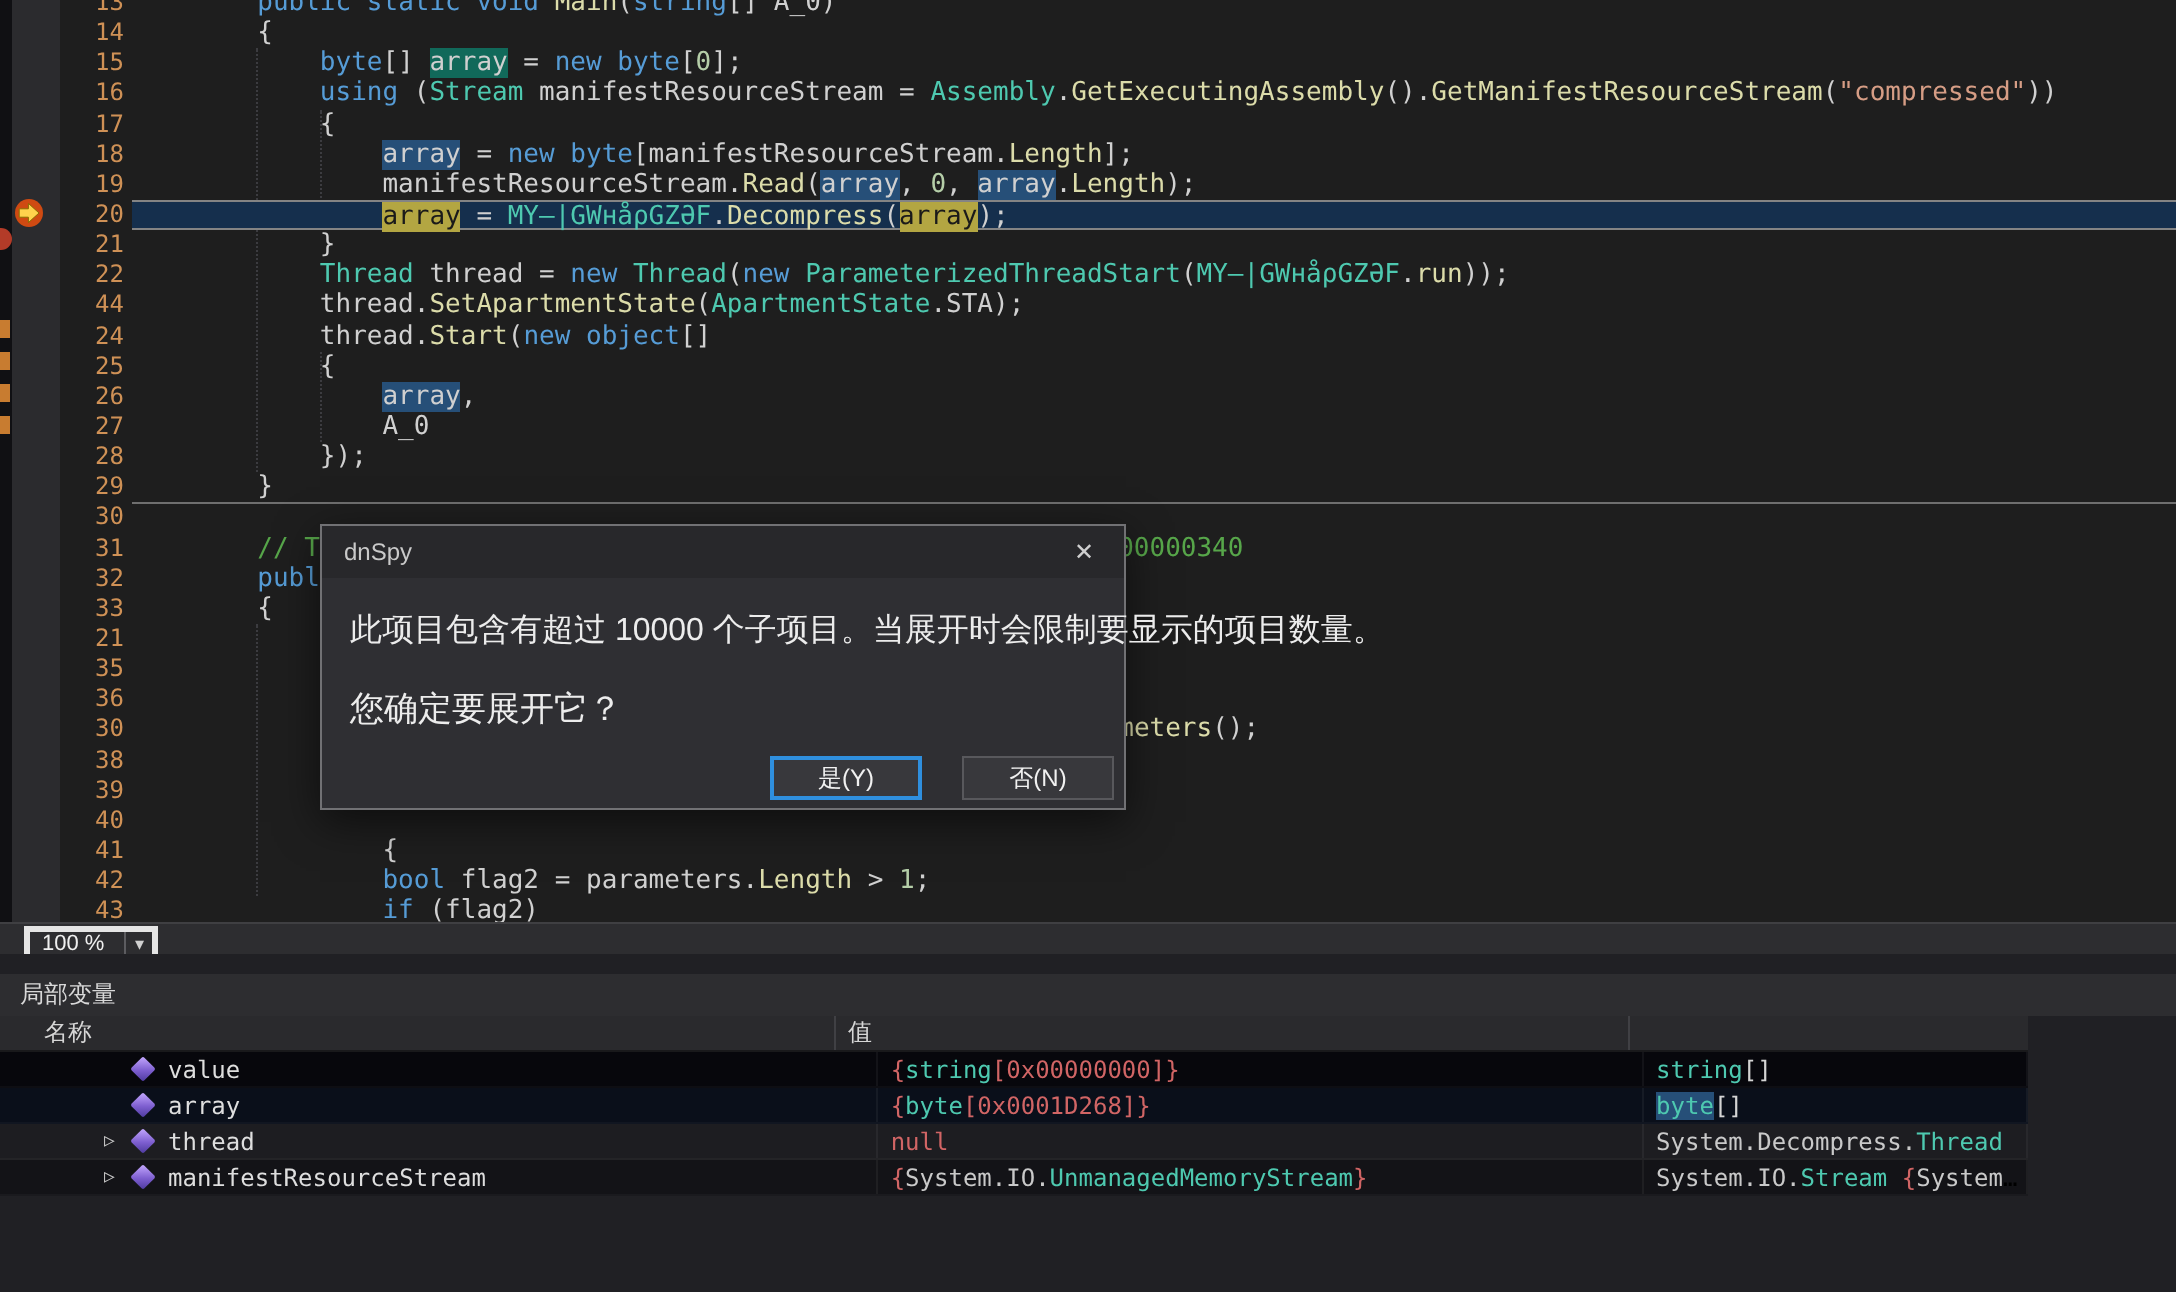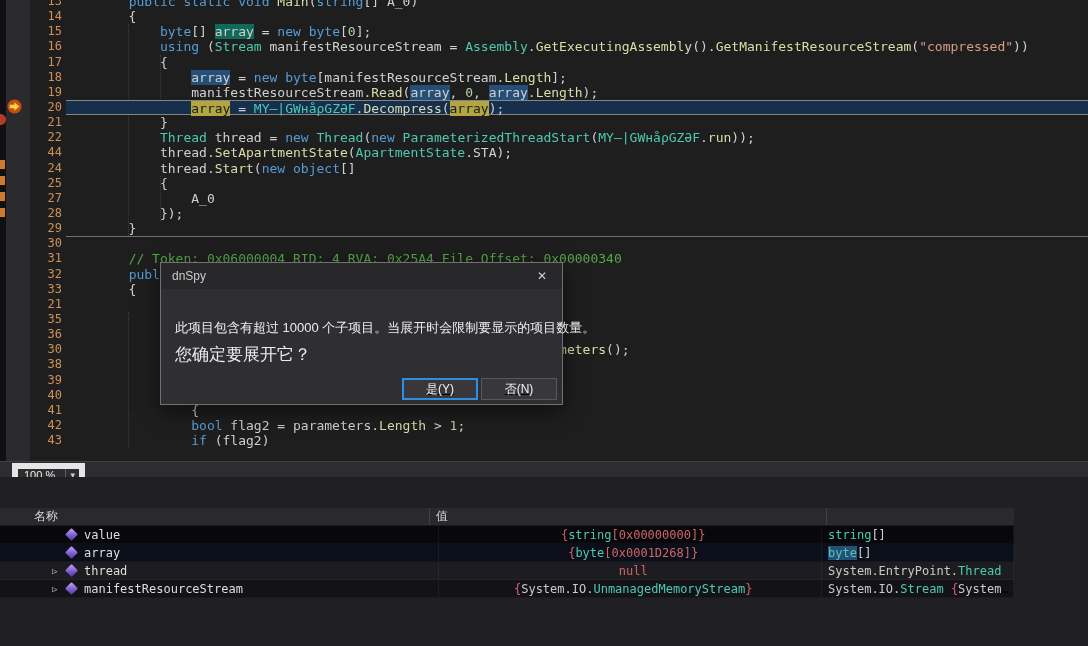--- a/index.html
+++ b/index.html
@@ -26,60 +26,60 @@
   .tk-kw{color:#569cd6}.tk-ty{color:#4ec9b0}.tk-me{color:#dcdcaa}.tk-st{color:#d69d85}
   .tk-nu{color:#b5cea8}.tk-co{color:#57a64a}.tk-pl{color:#d0d0d0}
   .hl-blue{background:#264f78}
   .hl-green{background:#11695a}
   .hl-gold{background:#b3a642;color:#1a1a1a}
 
   
   .status-bar{position:absolute;left:0;top:461px;width:1088px;height:16px;background:#2d2d30;
               border-top:1px solid #3f3f42;box-sizing:border-box;}
   .zoom-combo{position:absolute;left:12px;top:1px;height:13px;display:flex;align-items:stretch;
-              border:6px solid #e5e5e5;background:#2d2d30;}
+              border:3px solid #e5e5e5;background:#2d2d30;}
   .zoom-label{font-size:11px;color:#efefef;padding:0 10px 0 6px;line-height:12px;}
   .zoom-arrow{width:13px;text-align:center;font-size:9px;color:#d0d0d0;border-left:1px solid #5c5c60;line-height:12px;}
 
   
   .locals-panel{position:absolute;left:0;top:477px;width:1088px;height:169px;background:#202024;}
   .locals-title{position:absolute;top:10px;left:0;right:0;height:21px;line-height:21px;background:#2d2d30;
                 color:#d8d8d8;font-size:12px;padding-left:10px;box-sizing:border-box;}
   .locals-header{position:absolute;top:31px;left:0;width:1014px;height:18px;display:flex;background:#2a2a2d;
-                 border-bottom:1px solid #19191b;box-sizing:border-box;padding-left:12px;}
+                 border-bottom:1px solid #19191b;box-sizing:border-box;}
   .hcell{font-size:12px;color:#d6d6d6;line-height:17px;box-sizing:border-box;border-right:1px solid #404044;}
   .h-name{width:418px;padding-left:22px;}
   .h-value{width:397px;padding-left:6px;}
   .h-type{width:199px;padding-left:6px;}
   .locals-rows{position:absolute;top:49px;left:0;width:1014px;}
   .lrow{display:flex;height:18px;line-height:18px;
         font-family:"DejaVu Sans Mono","Liberation Mono",monospace;font-size:12px;
         border-bottom:1px solid rgba(255,255,255,0.03);box-sizing:border-box;padding-left:36px;}
   .lrow-0{background:#07070c}.lrow-1{background:#0a0f1a}.lrow-2{background:#1d1d21}.lrow-3{background:#131317}
   .lcell{box-sizing:border-box;border-right:1px solid rgba(255,255,255,0.05);overflow:hidden;white-space:nowrap;}
   .c-name{width:418px;padding-left:16px;display:flex;align-items:center;}
-  .c-value{width:397px;padding-left:6px;text-align:center;}
+  .c-value{width:397px;padding-left:6px;}
   .c-type{width:199px;padding-left:6px;text-overflow:ellipsis;}
   .expander{width:14px;color:#c8c8c8;font-size:9px;flex:none;}
   .vicon{width:9px;height:9px;flex:none;margin:0 8px 0 1px;border-radius:1px;transform:rotate(45deg);
          background:linear-gradient(135deg,#c5a9ff 0%,#7e5fd0 55%,#4d3a9e 100%);}
   .vname{color:#dedede;}
   .v-br{color:#d16565}.v-ty{color:#4ec9b0}.v-ns{color:#c9c9c9}.v-pl{color:#d4d4d4}
   .v-sel{background:#264f78}
 
   
   .dialog{position:absolute;left:160px;top:262px;width:403px;height:143px;background:#2f2f33;
           border:1px solid #717174;box-shadow:0 6px 20px rgba(0,0,0,0.55);box-sizing:border-box;z-index:10;}
   .dialog-titlebar{height:26px;background:#28282b;color:#c9c9c9;font-size:12px;line-height:26px;
                    padding-left:11px;position:relative;}
   .dialog-close{position:absolute;right:6px;top:4px;width:28px;height:18px;text-align:center;line-height:18px;
                 color:#cfcfcf;font-size:12px;}
-  .dlg-msg1{position:absolute;left:14px;top:56px;color:#ececec;font-size:13px;white-space:nowrap;}
+  .dlg-msg1{position:absolute;left:14px;top:42px;color:#ececec;font-size:16px;white-space:nowrap;}
   .dlg-msg2{position:absolute;left:14px;top:80px;color:#ececec;font-size:17px;}
-  .dlg-buttons{position:absolute;right:5px;bottom:4px;display:flex;gap:3px;text-decoration:underline;}
+  .dlg-buttons{position:absolute;right:5px;bottom:4px;display:flex;gap:20px;}
   .dlg-btn{width:76px;height:22px;background:#38383c;border:1px solid #58585c;color:#f1f1f1;
            font-size:12px;font-family:"Liberation Sans",sans-serif;padding:0;}
   .dlg-btn.primary{border:1px solid #2f8fde;box-shadow:inset 0 0 0 1px #2f8fde;}
 </style>
 </head>
 <body>
 
 <div class="screen">
 
   <div class="editor">
@@ -110,20 +110,21 @@
         <div class="code-line"><div class="line-number">16</div><div class="line-code"><span class="tk-pl">            </span><span class="tk-kw">using</span><span class="tk-pl"> (</span><span class="tk-ty">Stream</span><span class="tk-pl"> manifestResourceStream = </span><span class="tk-ty">Assembly</span><span class="tk-pl">.</span><span class="tk-me">GetExecutingAssembly</span><span class="tk-pl">().</span><span class="tk-me">GetManifestResourceStream</span><span class="tk-pl">(</span><span class="tk-st">"compressed"</span><span class="tk-pl">))</span></div></div>
         <div class="code-line"><div class="line-number">17</div><div class="line-code"><span class="tk-pl">            {</span></div></div>
         <div class="code-line"><div class="line-number">18</div><div class="line-code"><span class="tk-pl">                </span><span class="tk-pl hl-blue">array</span><span class="tk-pl"> = </span><span class="tk-kw">new</span><span class="tk-pl"> </span><span class="tk-kw">byte</span><span class="tk-pl">[manifestResourceStream.</span><span class="tk-me">Length</span><span class="tk-pl">];</span></div></div>
         <div class="code-line"><div class="line-number">19</div><div class="line-code"><span class="tk-pl">                </span><span class="tk-pl">manifestResourceStream.</span><span class="tk-me">Read</span><span class="tk-pl">(</span><span class="tk-pl hl-blue">array</span><span class="tk-pl">, </span><span class="tk-nu">0</span><span class="tk-pl">, </span><span class="tk-pl hl-blue">array</span><span class="tk-pl">.</span><span class="tk-me">Length</span><span class="tk-pl">);</span></div></div>
         <div class="code-line"><div class="line-number">20</div><div class="line-code current-line"><span class="tk-pl">                </span><span class="tk-pl hl-gold">array</span><span class="tk-pl"> = </span><span class="tk-ty">MY—|GWнåρGZӘF</span><span class="tk-pl">.</span><span class="tk-me">Decompress</span><span class="tk-pl">(</span><span class="tk-pl hl-gold">array</span><span class="tk-pl">);</span></div></div>
         <div class="code-line"><div class="line-number">21</div><div class="line-code"><span class="tk-pl">            }</span></div></div>
         <div class="code-line"><div class="line-number">22</div><div class="line-code"><span class="tk-pl">            </span><span class="tk-ty">Thread</span><span class="tk-pl"> thread = </span><span class="tk-kw">new</span><span class="tk-pl"> </span><span class="tk-ty">Thread</span><span class="tk-pl">(</span><span class="tk-kw">new</span><span class="tk-pl"> </span><span class="tk-ty">ParameterizedThreadStart</span><span class="tk-pl">(</span><span class="tk-ty">MY—|GWнåρGZӘF</span><span class="tk-pl">.</span><span class="tk-me">run</span><span class="tk-pl">));</span></div></div>
         <div class="code-line"><div class="line-number">44</div><div class="line-code"><span class="tk-pl">            thread.</span><span class="tk-me">SetApartmentState</span><span class="tk-pl">(</span><span class="tk-ty">ApartmentState</span><span class="tk-pl">.STA);</span></div></div>
         <div class="code-line"><div class="line-number">24</div><div class="line-code"><span class="tk-pl">            thread.</span><span class="tk-me">Start</span><span class="tk-pl">(</span><span class="tk-kw">new</span><span class="tk-pl"> </span><span class="tk-kw">object</span><span class="tk-pl">[]</span></div></div>
         <div class="code-line"><div class="line-number">25</div><div class="line-code"><span class="tk-pl">            {</span></div></div>
+        <div class="code-line"><div class="line-number">26</div><div class="line-code"><span class="tk-pl">                </span><span class="tk-pl hl-blue">array</span><span class="tk-pl">,</span></div></div>
         <div class="code-line"><div class="line-number">27</div><div class="line-code"><span class="tk-pl">                A_0</span></div></div>
         <div class="code-line"><div class="line-number">28</div><div class="line-code"><span class="tk-pl">            });</span></div></div>
         <div class="code-line"><div class="line-number">29</div><div class="line-code"><span class="tk-pl">        }</span></div></div>
         <div class="code-line"><div class="line-number">30</div><div class="line-code member-divider"></div></div>
         <div class="code-line"><div class="line-number">31</div><div class="line-code"><span class="tk-pl">        </span><span class="tk-co">// Token: 0x06000004 RID: 4 RVA: 0x25A4 File Offset: 0x00000340</span></div></div>
         <div class="code-line"><div class="line-number">32</div><div class="line-code"><span class="tk-pl">        </span><span class="tk-kw">public static void </span><span class="tk-me">run</span><span class="tk-pl">(</span><span class="tk-kw">object</span><span class="tk-pl"> A_0)</span></div></div>
         <div class="code-line"><div class="line-number">33</div><div class="line-code"><span class="tk-pl">        {</span></div></div>
         <div class="code-line"><div class="line-number">21</div><div class="line-code"><span class="tk-pl">            </span><span class="tk-kw">object</span><span class="tk-pl">[] array2 = (</span><span class="tk-kw">object</span><span class="tk-pl">[])A_0;</span></div></div>
         <div class="code-line"><div class="line-number">35</div><div class="line-code"><span class="tk-pl">            </span><span class="tk-kw">byte</span><span class="tk-pl">[] rawAssembly = (</span><span class="tk-kw">byte</span><span class="tk-pl">[])array2[</span><span class="tk-nu">0</span><span class="tk-pl">];</span></div></div>
         <div class="code-line"><div class="line-number">36</div><div class="line-code"><span class="tk-pl">            </span><span class="tk-ty">Assembly</span><span class="tk-pl"> asm = </span><span class="tk-ty">Assembly</span><span class="tk-pl">.</span><span class="tk-me">Load</span><span class="tk-pl">(rawAssembly);</span></div></div>
@@ -138,20 +139,21 @@
   </div>
 
   <div class="status-bar">
     <div class="zoom-combo">
       <span class="zoom-label">100 %</span>
       <span class="zoom-arrow">▾</span>
     </div>
   </div>
 
   <div class="locals-panel">
+    <div class="locals-title">局部变量</div>
     <div class="locals-header">
       <div class="hcell h-name">名称</div>
       <div class="hcell h-value">值</div>
     </div>
     <div class="locals-rows">
         <div class="lrow lrow-0">
           <div class="lcell c-name">
             <span class="expander"></span>
             <span class="vicon"></span>
             <span class="vname">value</span>
@@ -168,21 +170,21 @@
           <div class="lcell c-value"><span class="v-br">{</span><span class="v-ty">byte</span><span class="v-br">[0x0001D268]}</span></div>
           <div class="lcell c-type"><span class="v-ty v-sel">byte</span><span class="v-pl">[]</span></div>
         </div>
         <div class="lrow lrow-2">
           <div class="lcell c-name">
             <span class="expander">▷</span>
             <span class="vicon"></span>
             <span class="vname">thread</span>
           </div>
           <div class="lcell c-value"><span class="v-br">null</span></div>
-          <div class="lcell c-type"><span class="v-ns">System.EntryPoint.</span><span class="v-ty">Thread</span></div>
+          <div class="lcell c-type"><span class="v-ns">System.Decompress.</span><span class="v-ty">Thread</span></div>
         </div>
         <div class="lrow lrow-3">
           <div class="lcell c-name">
             <span class="expander">▷</span>
             <span class="vicon"></span>
             <span class="vname">manifestResourceStream</span>
           </div>
           <div class="lcell c-value"><span class="v-br">{</span><span class="v-ns">System.IO.</span><span class="v-ty">UnmanagedMemoryStream</span><span class="v-br">}</span></div>
           <div class="lcell c-type"><span class="v-ns">System.IO.</span><span class="v-ty">Stream</span><span class="v-pl"> </span><span class="v-br">{</span><span class="v-ns">System.IO.</span></div>
         </div>

